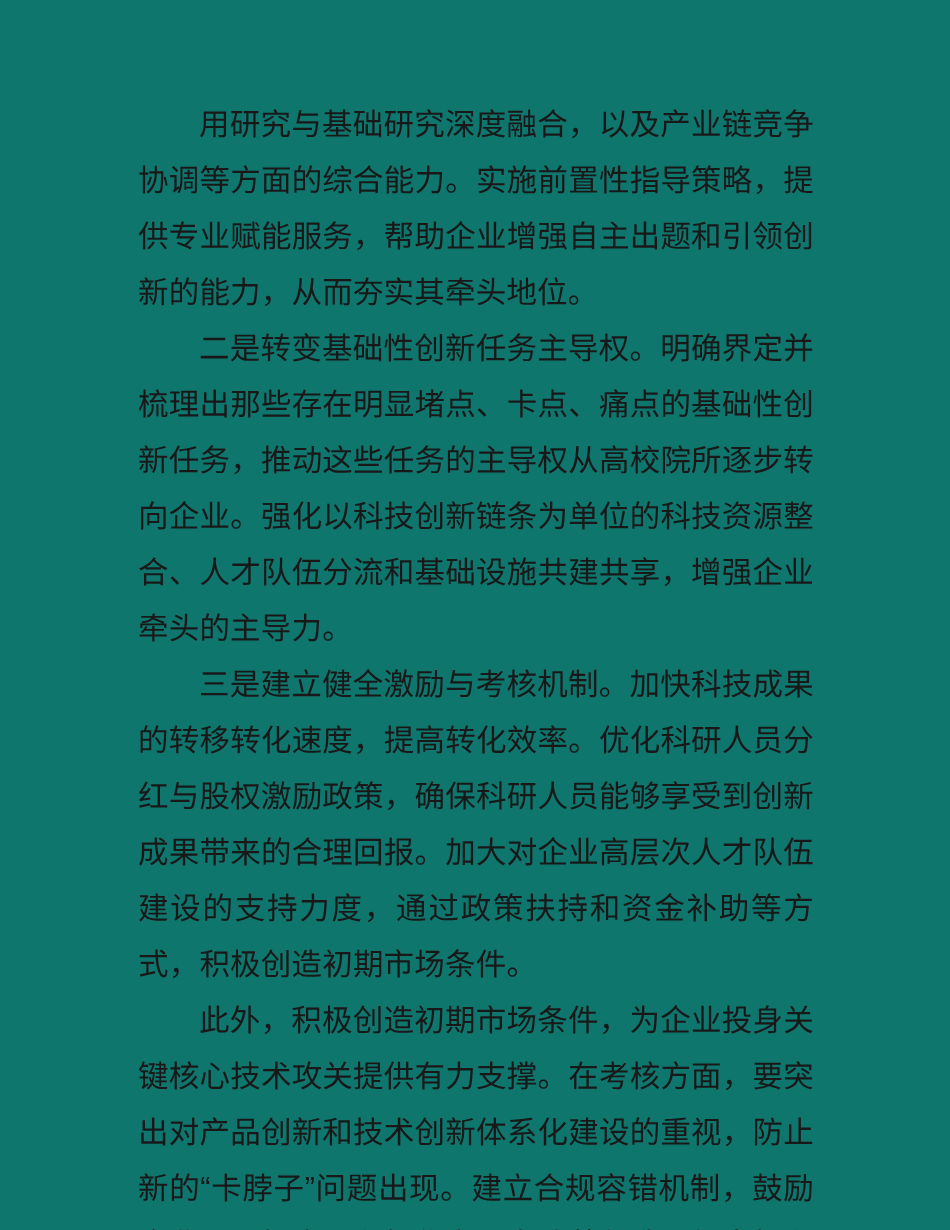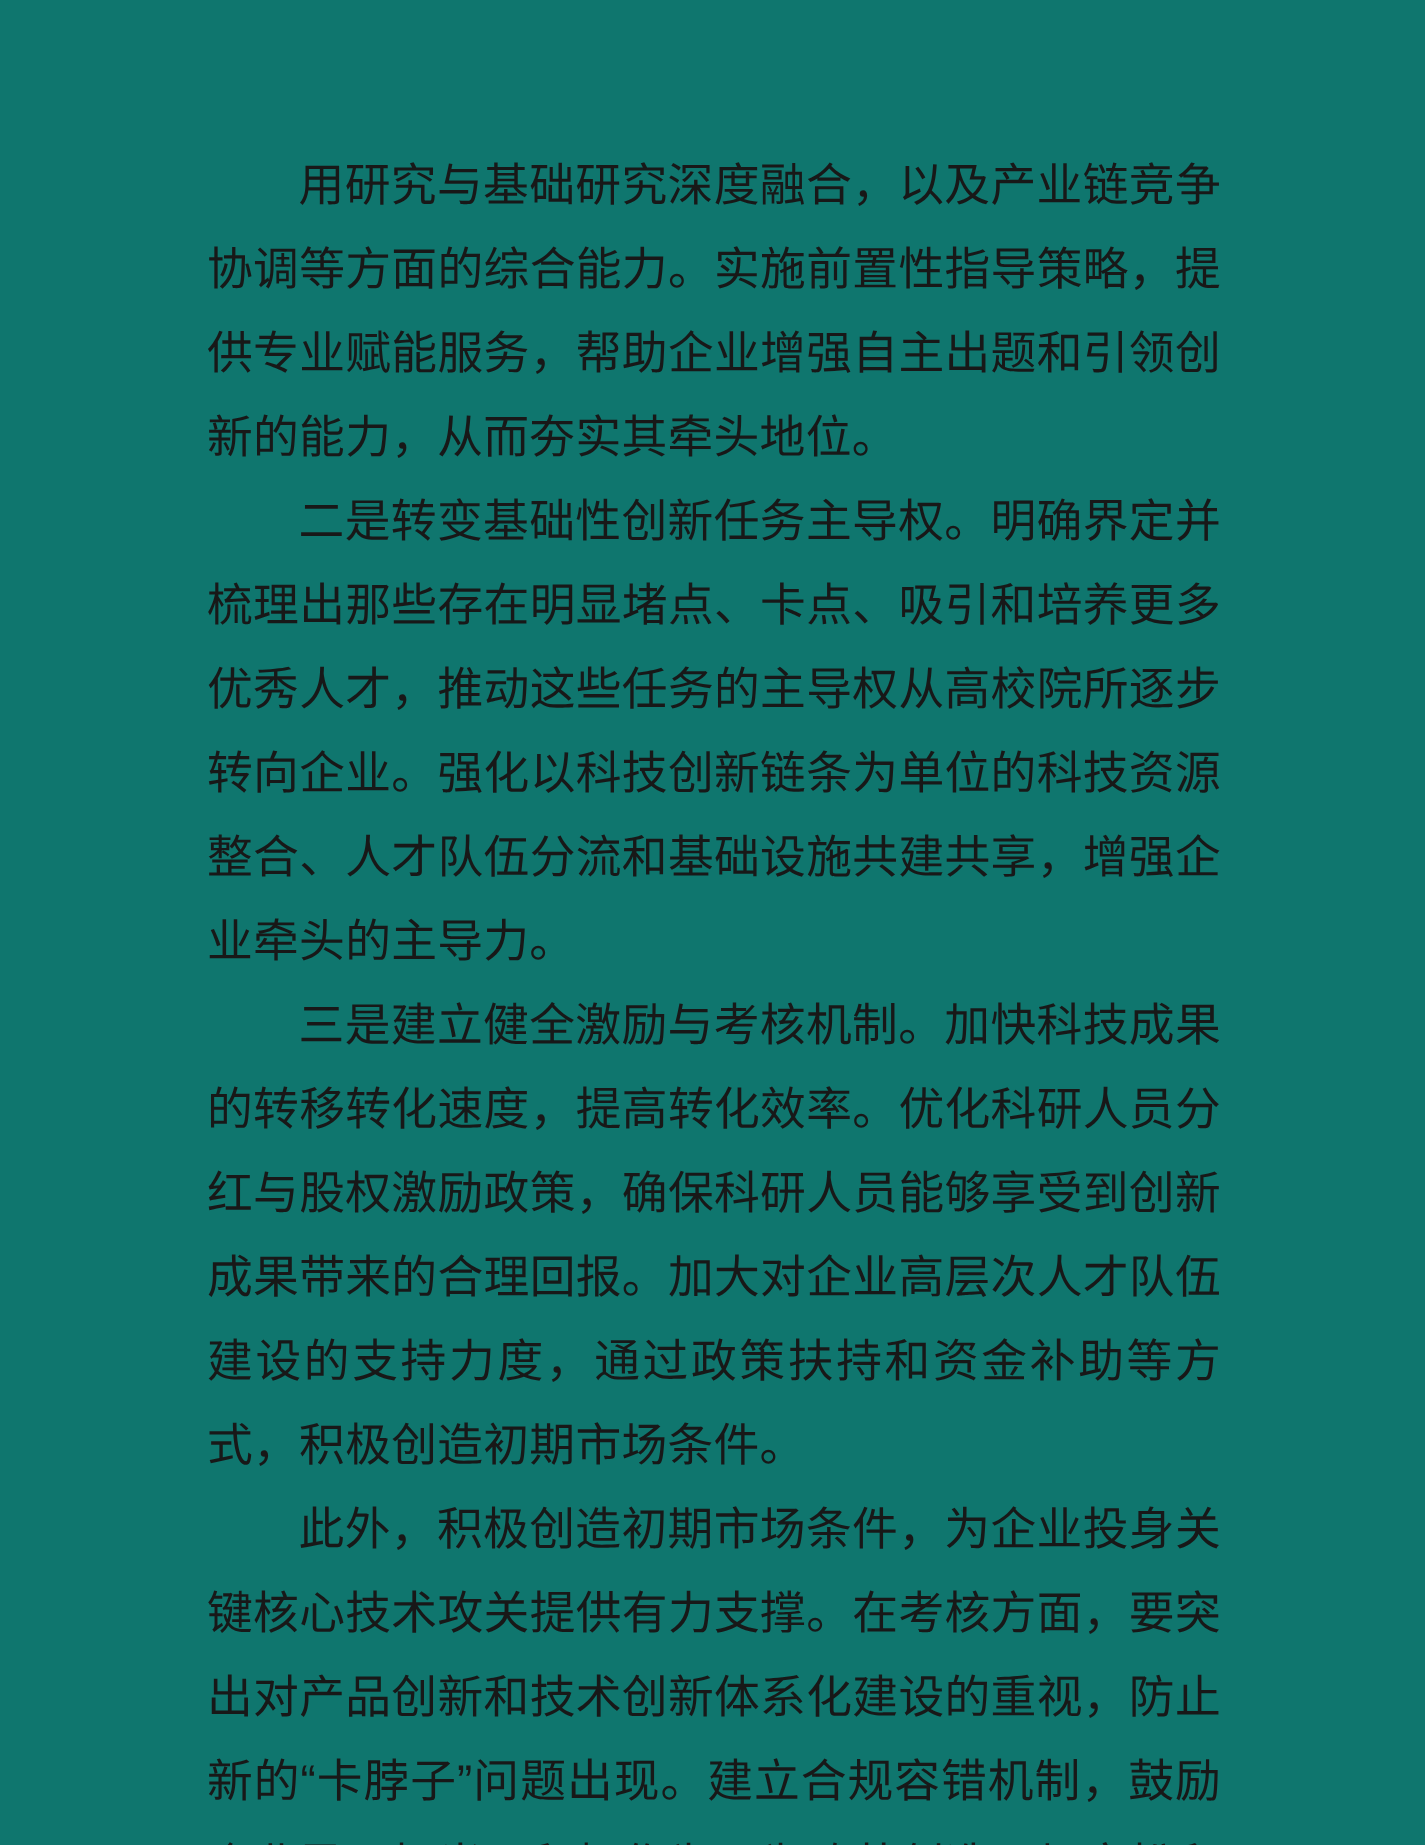--- a/index.html
+++ b/index.html
@@ -46,21 +46,21 @@
 </style>
 </head>
 <body>
 
 <div class="page">
 
   <div class="doc-body">
 
     <p class="para">用研究与基础研究深度融合，以及产业链竞争协调等方面的综合能力。实施前置性指导策略，提供专业赋能服务，帮助企业增强自主出题和引领创新的能力，从而夯实其牵头地位。</p>
 
-    <p class="para">二是转变基础性创新任务主导权。明确界定并梳理出那些存在明显堵点、卡点、吸引和培养更多优秀人才，推动这些任务的主导权从高校院所逐步转向企业。强化以科技创新链条为单位的科技资源整合、人才队伍分流和基础设施共建共享，增强企业牵头的主导力。</p>
+    <p class="para">二是转变基础性创新任务主导权。明确界定并梳理出那些存在明显堵点、卡点、痛点的基础性创新任务，推动这些任务的主导权从高校院所逐步转向企业。强化以科技创新链条为单位的科技资源整合、人才队伍分流和基础设施共建共享，增强企业牵头的主导力。</p>
 
     <p class="para">三是建立健全激励与考核机制。加快科技成果的转移转化速度，提高转化效率。优化科研人员分红与股权激励政策，确保科研人员能够享受到创新成果带来的合理回报。加大对企业高层次人才队伍建设的支持力度，通过政策扶持和资金补助等方式，积极创造初期市场条件。</p>
 
     <p class="para">此外，积极创造初期市场条件，为企业投身关键核心技术攻关提供有力支撑。在考核方面，要突出对产品创新和技术创新体系化建设的重视，防止新的“卡脖子”问题出现。建立合规容错机制，鼓励企业勇于担当、积极作为，为改革创造更加宽松和包容的环境。</p>
 
   </div>
 
 </div>
 
 </body></html>

